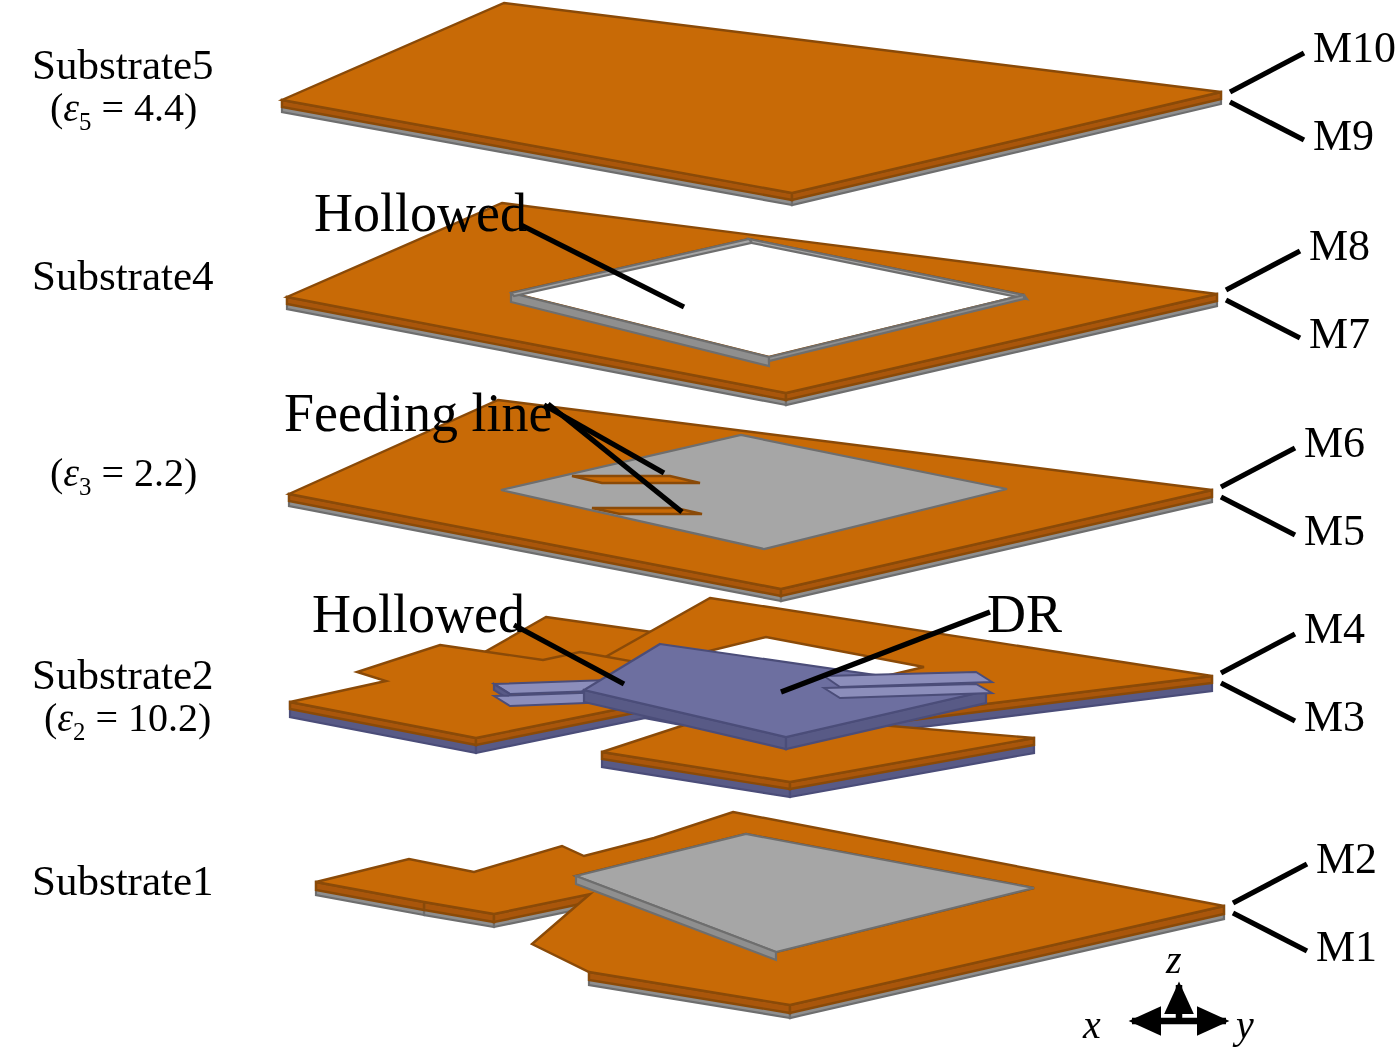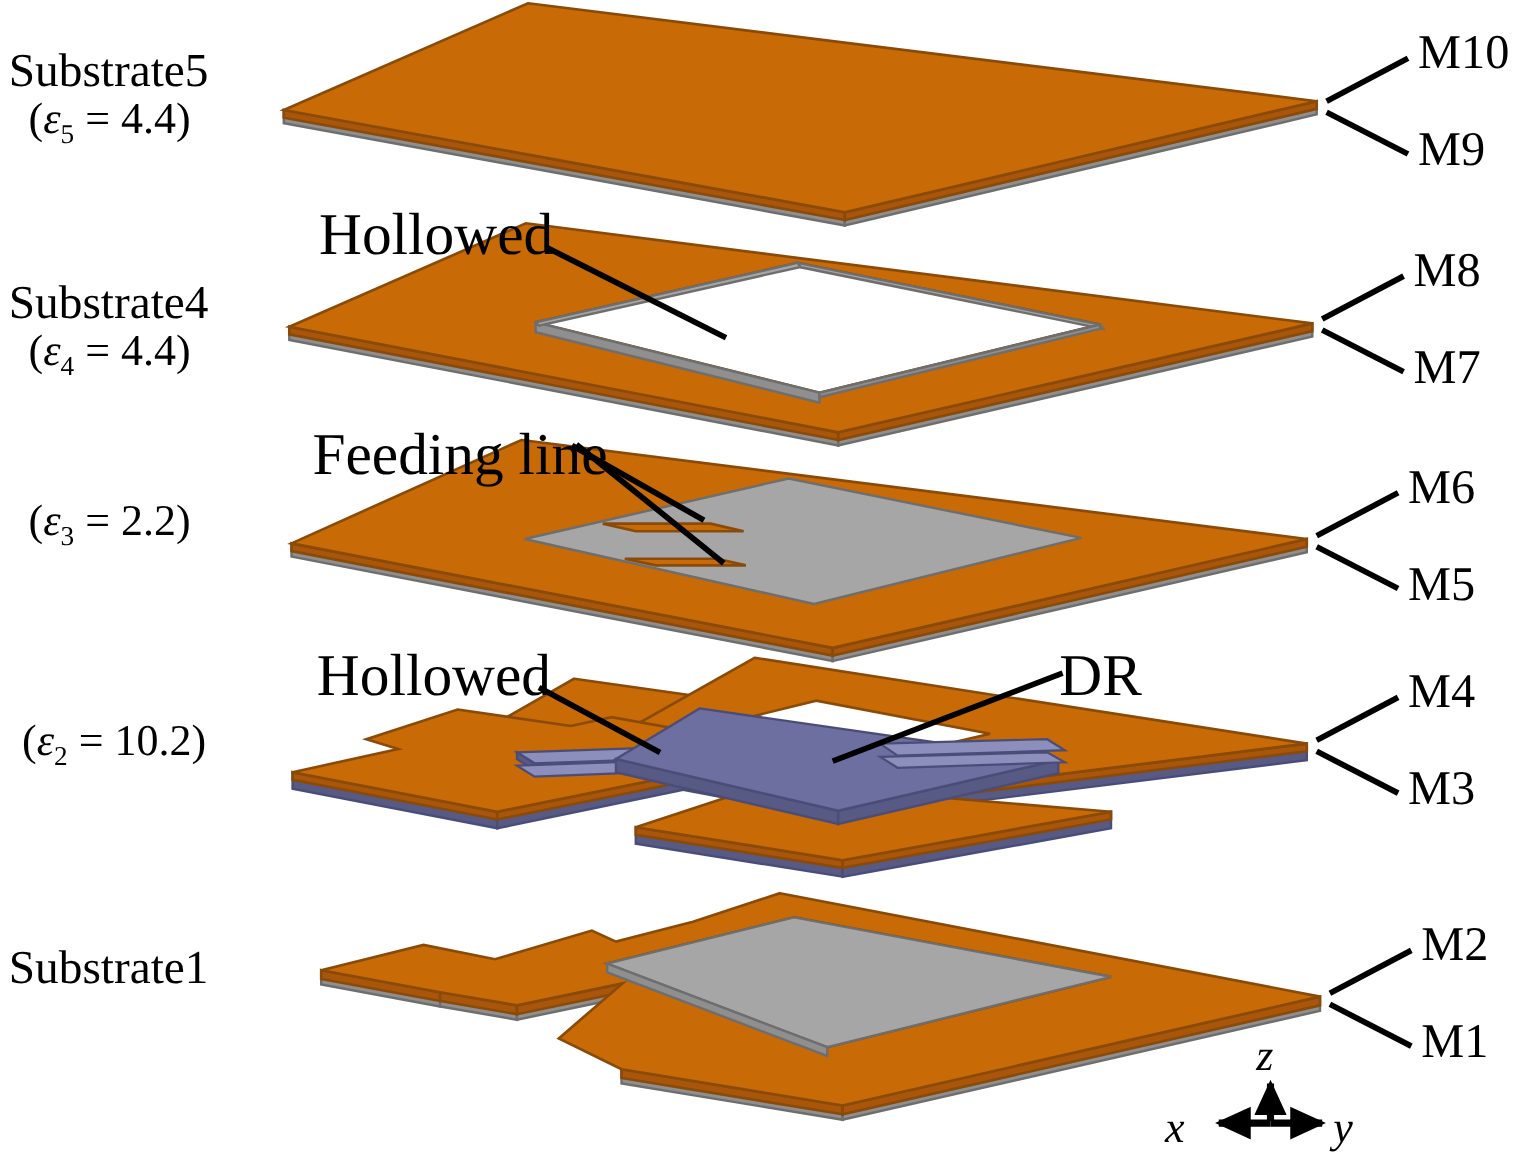--- a/index.html
+++ b/index.html
@@ -1,18 +1,18 @@
 <!DOCTYPE html>
 <html><head>
 <meta charset="utf-8">
 <style>
   html,body{margin:0;padding:0;background:#fff;}
   body{width:1400px;height:1064px;position:relative;overflow:hidden;
        font-family:"Liberation Serif","DejaVu Serif",serif;color:#000;}
-  #stage{position:absolute;inset:0;width:1359px;height:1064px;}
+  #stage{position:absolute;inset:0;width:1359px;height:1064px;margin-left:24px;}
   svg#art{position:absolute;left:0;top:0;width:1400px;height:1064px;}
 
   .lbl{position:absolute;white-space:nowrap;line-height:1.05;}
   .sub-title{font-size:43px;}
   .sub-eps{font-size:40px;}
   .sub-eps .it{font-style:italic;}
   .sub-eps sub{font-size:0.62em;font-style:normal;}
   .mlab{position:absolute;font-size:44px;}
   .anno{position:absolute;font-size:54px;white-space:nowrap;}
   .ax{position:absolute;font-style:italic;font-size:40px;}
@@ -167,28 +167,28 @@
     </g>
   </svg>
 
   <div class="lbl" style="left:8px; top:42px;">
     <div class="sub-title">Substrate5</div>
     <div class="sub-eps" style="margin-left:18px;">(<span class="it">ε</span><sub>5</sub> = <span>4.4</span>)</div>
   </div>
 
   <div class="lbl" style="left:8px; top:253px;font-family:Liberation Serif, serif;">
     <div class="sub-title">Substrate4</div>
-    <div class="sub-eps" style="margin-left:18px;">(<span class="it">ε</span><sub>4</sub> = <span>4.4</span>)</div>
   </div>
 
   <div class="lbl" style="left:8px; top:452px;">
     <div class="sub-eps" style="margin-left:18px;">(<span class="it">ε</span><sub>3</sub> = <span>2.2</span>)</div>
   </div>
 
   <div class="lbl" style="left:8px; top:652px;">
+    <div class="sub-title">Substrate2</div>
     <div class="sub-eps" style="margin-left:12px;">(<span class="it">ε</span><sub>2</sub> = <span>10.2</span>)</div>
   </div>
 
   <div class="lbl" style="left:8px; top:858px;">
     <div class="sub-title">Substrate1</div>
   </div>
 
   <div class="mlab" style="left:1289px; top:22px;">M10</div>
   <div class="mlab" style="left:1289px; top:110px;">M9</div>
 
@@ -199,21 +199,21 @@
   <div class="mlab" style="left:1280px; top:505px;">M5</div>
 
   <div class="mlab" style="left:1280px; top:603px;">M4</div>
   <div class="mlab" style="left:1280px; top:691px;">M3</div>
 
   <div class="mlab" style="left:1292px; top:833px;">M2</div>
   <div class="mlab" style="left:1292px; top:921px;">M1</div>
 
   <div class="anno" style="left:290px; top:182px;">Hollowed</div>
 
-  <div class="anno" style="left:284px; top:382px;text-align:center;">Feeding line</div>
+  <div class="anno" style="left:260px; top:382px;text-align:center;">Feeding line</div>
 
   <div class="anno" style="left:288px; top:583px;">Hollowed</div>
 
   <div class="anno" style="left:963px; top:583px;">DR</div>
 
   <div class="ax" style="left:1142px; top:936px;">z</div>
   <div class="ax" style="left:1059px; top:1001px;">x</div>
   <div class="ax" style="left:1212px; top:1001px;">y</div>
 
 </div>

